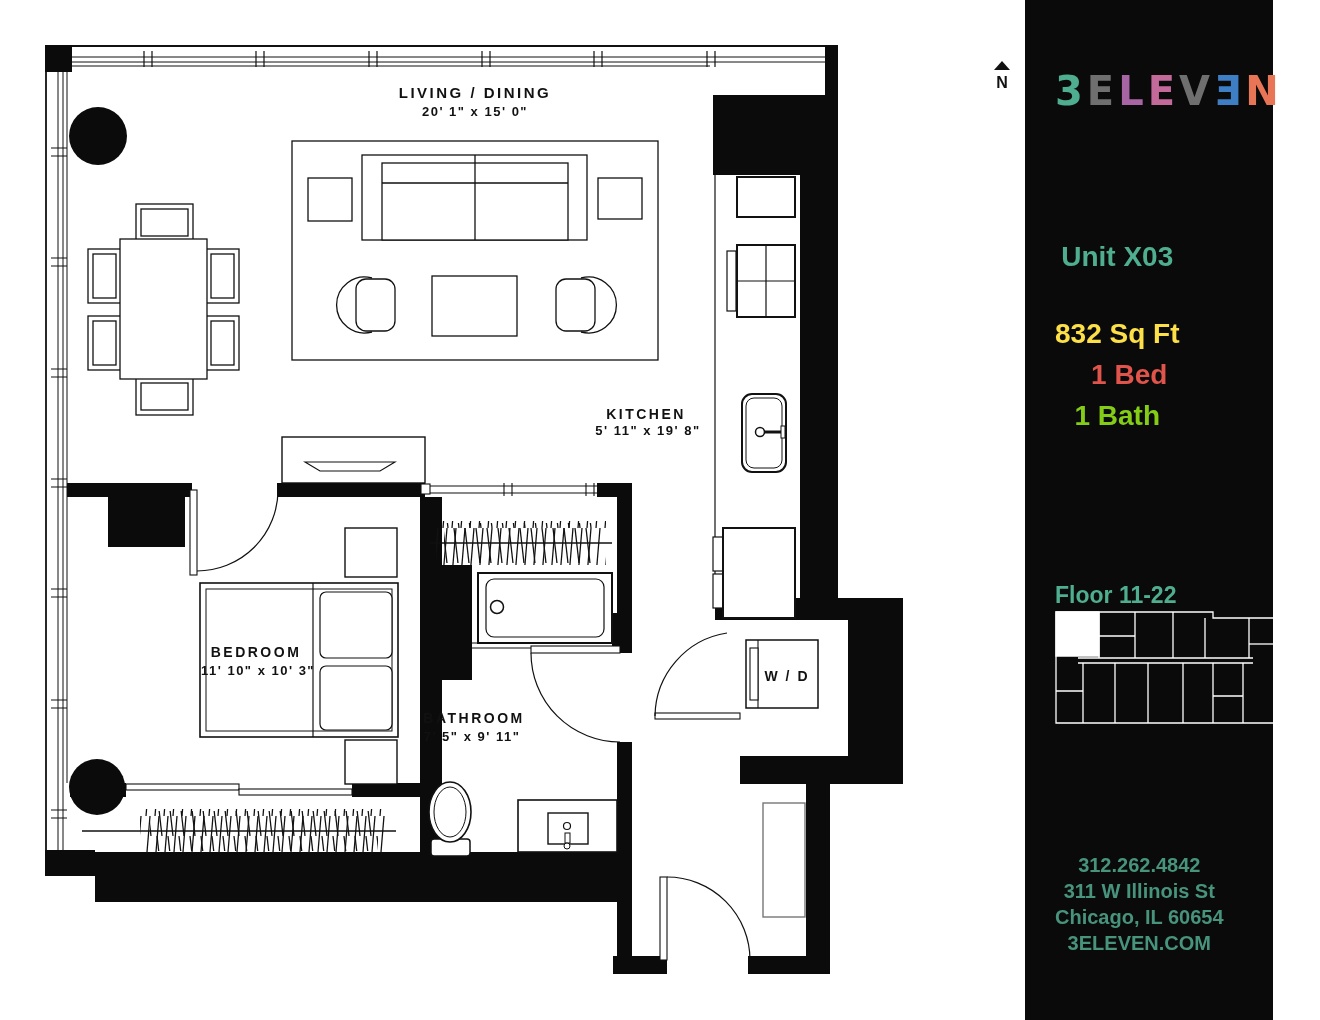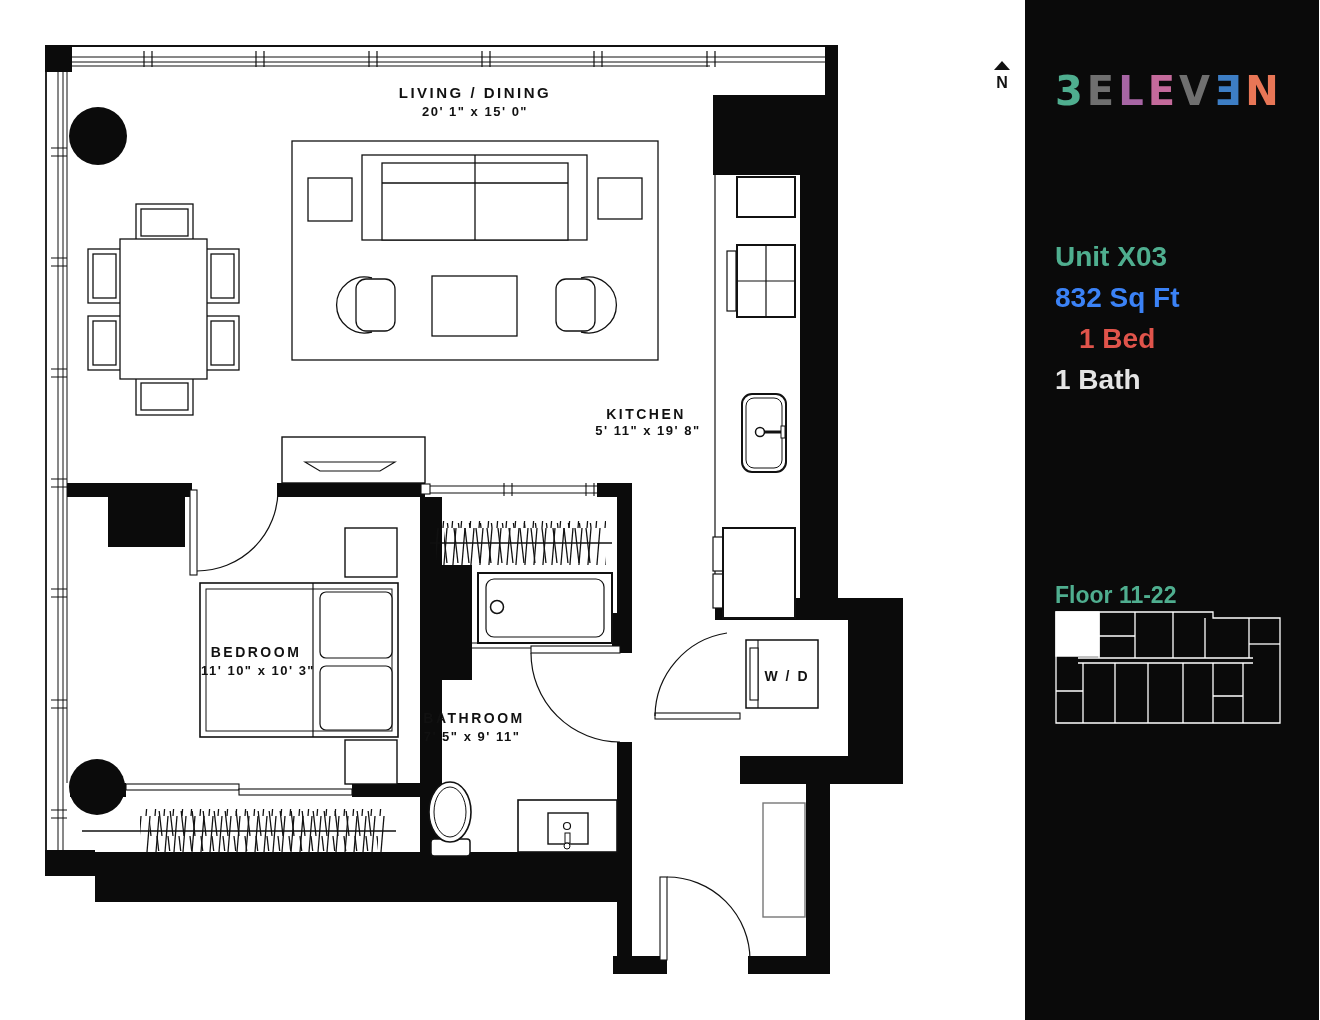--- a/index.html
+++ b/index.html
@@ -13,21 +13,21 @@
              letter-spacing:2.5px;fill:#111;text-anchor:middle;}
   .room-name.small{font-size:14px;}
   .room-dims{font-family:"Liberation Sans",sans-serif;font-weight:bold;font-size:13px;
              letter-spacing:1.5px;fill:#111;text-anchor:middle;}
   .wd-label{font-family:"Liberation Sans",sans-serif;font-weight:bold;font-size:14px;
             letter-spacing:2px;fill:#111;text-anchor:middle;}
   .north-n{font-family:"Liberation Sans",sans-serif;font-weight:bold;font-size:16px;
            fill:#111;text-anchor:middle;}
 
   
-  .sidebar{position:absolute;left:1025px;top:0;width:294px;height:1020px;background:#0a0a0a;}
+  .sidebar{position:absolute;left:1025px;top:0;width:248px;height:1020px;background:#0a0a0a;text-align:center;}
   .logo{position:absolute;top:68px;left:30px;font-family:"DejaVu Sans",sans-serif;
         font-weight:bold;font-size:40px;letter-spacing:4px;white-space:nowrap;}
   .unit-info{position:absolute;top:236px;left:30px;}
   .unit-line{font-size:28px;font-weight:bold;line-height:41px;white-space:nowrap;}
   .floor-label{position:absolute;top:558px;left:30px;font-size:23px;font-weight:bold;margin-top:24px;}
   .keyplan{position:absolute;top:606px;left:28px;}
   .disclaimer{position:absolute;top:766px;left:30px;width:215px;font-size:8px;
               line-height:1.6;color:#c9c9c9;}
   .contact{position:absolute;top:852px;left:30px;font-size:20px;font-weight:bold;line-height:26px;}
   .contact div{white-space:nowrap;}
@@ -245,36 +245,42 @@
 </svg>
 </div>
 
 <aside class="sidebar">
   <div class="logo">
     <span style="color: rgb(79, 174, 143);">3</span><span style="color: rgb(111, 111, 111);">E</span><span style="color: rgb(167, 101, 164);">L</span><span style="color: rgb(196, 106, 155);">E</span><span style="color: rgb(111, 111, 111);">V</span><span style="color: rgb(61, 126, 197);">Ǝ</span><span style="color: rgb(232, 118, 86);">N</span>
   </div>
 
   <div class="unit-info">
     <div class="unit-line" style="color: rgb(79, 174, 143);">Unit X03</div>
-    <div class="unit-line" style="color: #3b82f6;">832 Sq Ft</div>
+    <div class="unit-line" style="color: #fde047; margin-top: 36px;">832 Sq Ft</div>
     <div class="unit-line" style="color: rgb(224, 84, 75); margin-left: 24px;">1 Bed</div>
-    <div class="unit-line" style="color: #e5e5e5;">1 Bath</div>
+    <div class="unit-line" style="color: #84cc16;">1 Bath</div>
   </div>
 
   <div class="floor-label" style="color: rgb(79, 174, 143);">Floor 11-22</div>
 
   <div class="keyplan">
     <svg width="232" height="124" viewBox="0 0 232 124" xmlns="http://www.w3.org/2000/svg">
       <g stroke="#fff" stroke-width="1.3" fill="none">
         <path d="M3,6 H160 V12 H227 V117 H3 Z"></path>
         <polygon points="3,6 46,6 46,50 3,50" fill="#ffffff" stroke="#fff"></polygon>
         <path d="M25,52 H200 M25,57 H200"></path>
         <path d="M46,6 V52 M82,6 V52 M120,6 V52 M152,12 V52 M196,12 V52"></path>
         <path d="M46,30 H82"></path>
         <path d="M196,38 H227"></path>
         <path d="M30,57 V117 M62,57 V117 M95,57 V117 M130,57 V117 M160,57 V117"></path>
         <path d="M3,85 H30 M160,90 H190 M190,90 V117 M190,57 V90"></path>
       </g>
     </svg>
   </div>
 
 
+  <div class="contact">
+    <div style="color: rgb(71, 147, 124);">312.262.4842</div>
+    <div style="color: rgb(71, 147, 124);">311 W Illinois St</div>
+    <div style="color: rgb(71, 147, 124);">Chicago, IL 60654</div>
+    <div style="color: rgb(71, 147, 124);">3ELEVEN.COM</div>
+  </div>
 </aside>
 
 </body></html>

